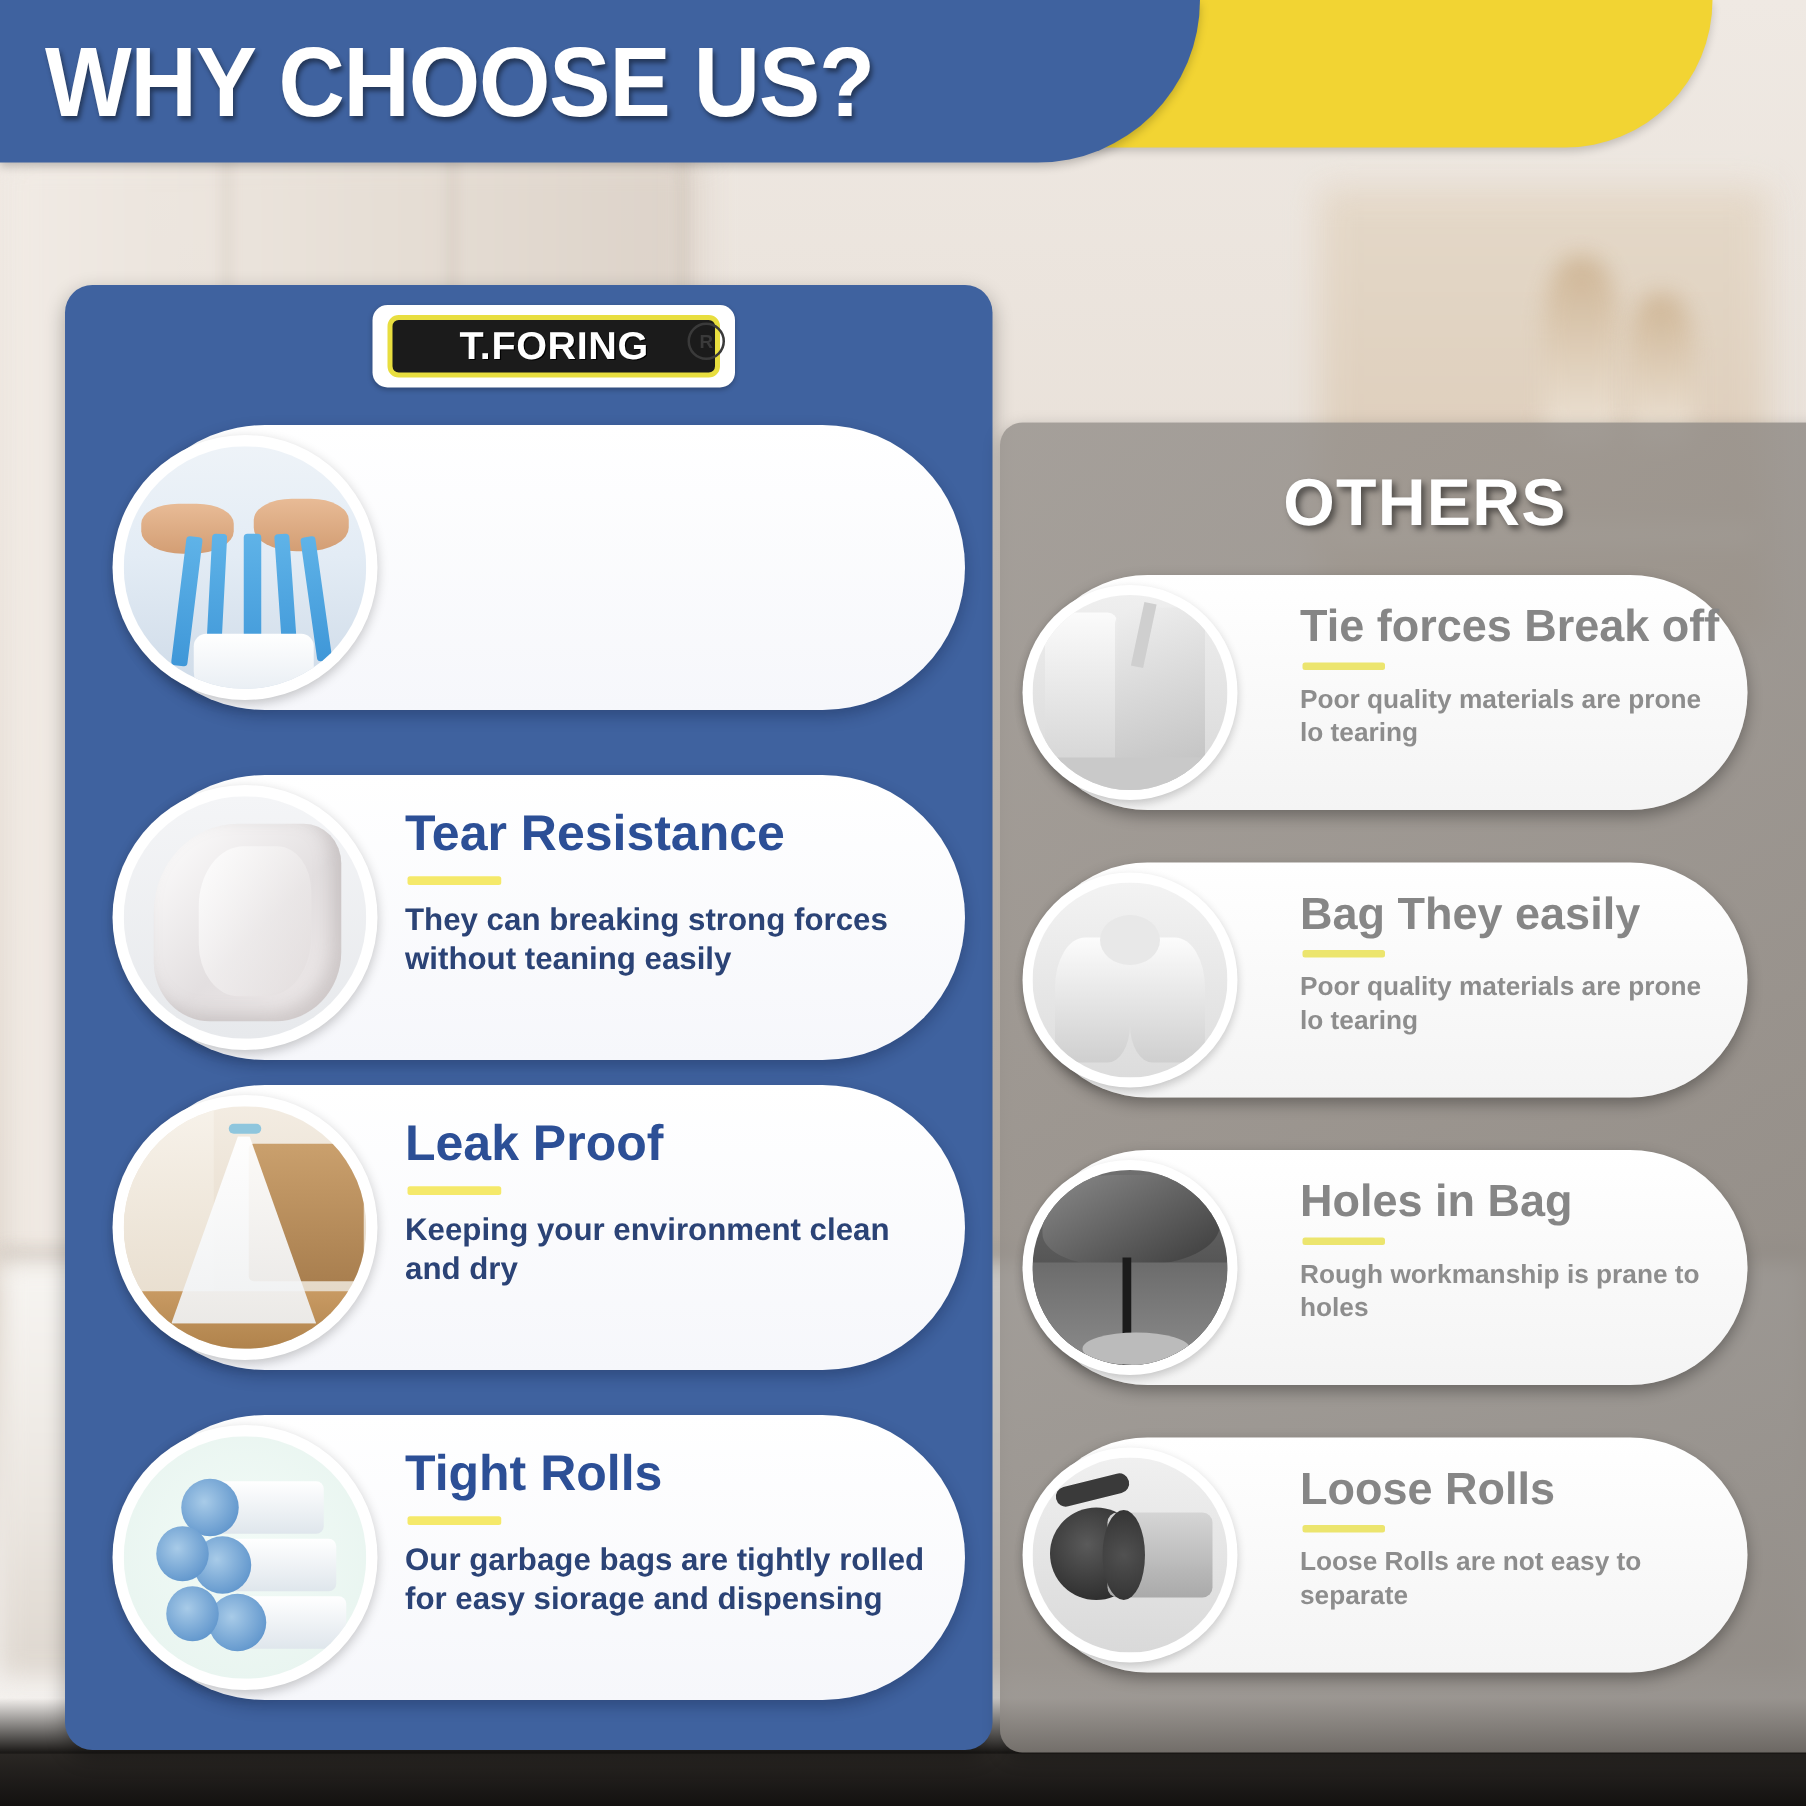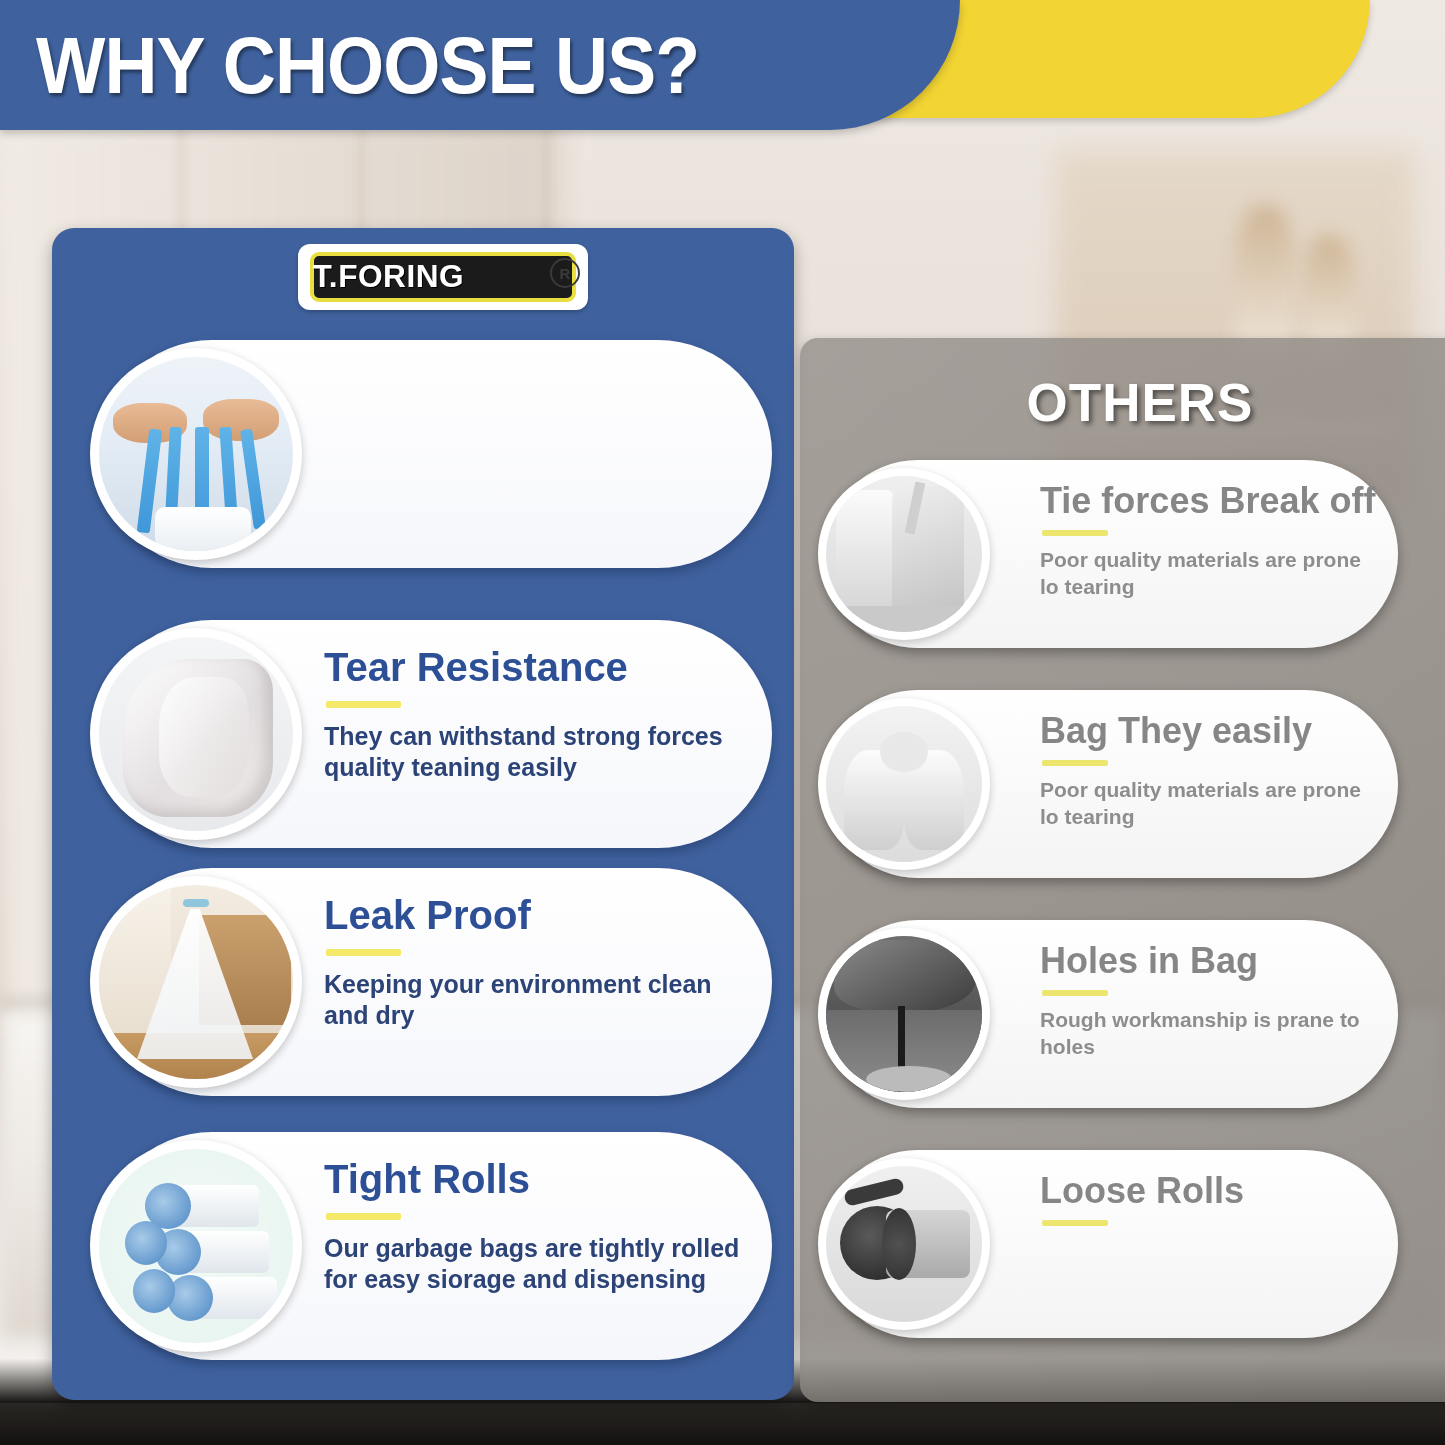--- a/index.html
+++ b/index.html
@@ -86,21 +86,21 @@
   }
   .logo{
     position:absolute;left:246px;top:16px;width:290px;height:66px;
     background:#ffffff;border-radius:12px;
     box-shadow:0 2px 4px rgba(0,0,0,.25);
     display:flex;align-items:center;justify-content:center;
   }
   .logo-inner{
     width:258px;height:42px;border-radius:9px;
     background:#1b1b1b;border:4px solid #e8de3f;
-    display:flex;align-items:center;
+    display:flex;align-items:center;justify-content:center;
     position:relative;
   }
   .logo-text{
     font-size:31px;font-weight:700;color:#ffffff;letter-spacing:.5px;
     transform:scaleX(1.02);
     text-shadow:1px 1px 0 #000;
     white-space:nowrap;
   }
   .logo-reg-circle{
     position:absolute;right:8px;top:14px;width:26px;height:26px;
@@ -256,21 +256,21 @@
       <div class="lthumb-in">
         <div class="ph ph-tear">
           <div class="tearbag"></div>
           <div style="position:absolute;left:60px;top:40px;width:90px;height:120px;background:linear-gradient(120deg,rgba(255,255,255,.85),rgba(220,214,214,.5));border-radius:40% 30% 40% 35%;"></div>
         </div>
       </div>
     </div>
     <div class="ltext">
       <div class="ltitle">Tear Resistance</div>
       <div class="lrule"></div>
-      <div class="lbody">They can withstand strong forces quality teaning easily</div>
+      <div class="lbody">They can breaking strong forces without teaning easily</div>
     </div>
   </div>
 
   <div class="lcard" style="top:640px">
     <div class="lthumb">
       <div class="lthumb-in">
         <div class="ph ph-leak">
           <div style="position:absolute;left:0;top:0;width:72px;height:150px;background:linear-gradient(180deg,#f7f2ea,#e9dfd0);"></div>
           <div style="position:absolute;right:2px;top:30px;width:92px;height:110px;background:linear-gradient(180deg,#caa06d,#a97f4f);border-radius:4px;"></div>
           <div style="position:absolute;right:20px;top:62px;width:56px;height:26px;background:#d8b versus;"></div>
@@ -373,15 +373,16 @@
           <div class="gshape" style="left:14px;top:40px;width:74px;height:74px;background:radial-gradient(circle at 40% 40%,#5a5a5a,#1e1e1e);border-radius:50%;"></div>
           <div class="gshape" style="left:60px;top:44px;width:84px;height:68px;background:linear-gradient(180deg,#cfd8cf,#9fae9f);border-radius:8px;"></div>
           <div class="gshape" style="left:56px;top:42px;width:34px;height:72px;background:radial-gradient(circle at 50% 50%,#49544a,#2b332c);border-radius:50%;"></div>
           <div class="gshape" style="left:18px;top:18px;width:60px;height:16px;background:#3a3a3a;border-radius:8px;transform:rotate(-14deg);"></div>
         </div>
       </div>
     </div>
     <div class="rtext">
       <div class="rtitle">Loose Rolls</div>
       <div class="rrule"></div>
+      <div class="rbody">Loose Rolls are not easy to separate</div>
     </div>
   </div>
 </div>
 
 </body></html>

